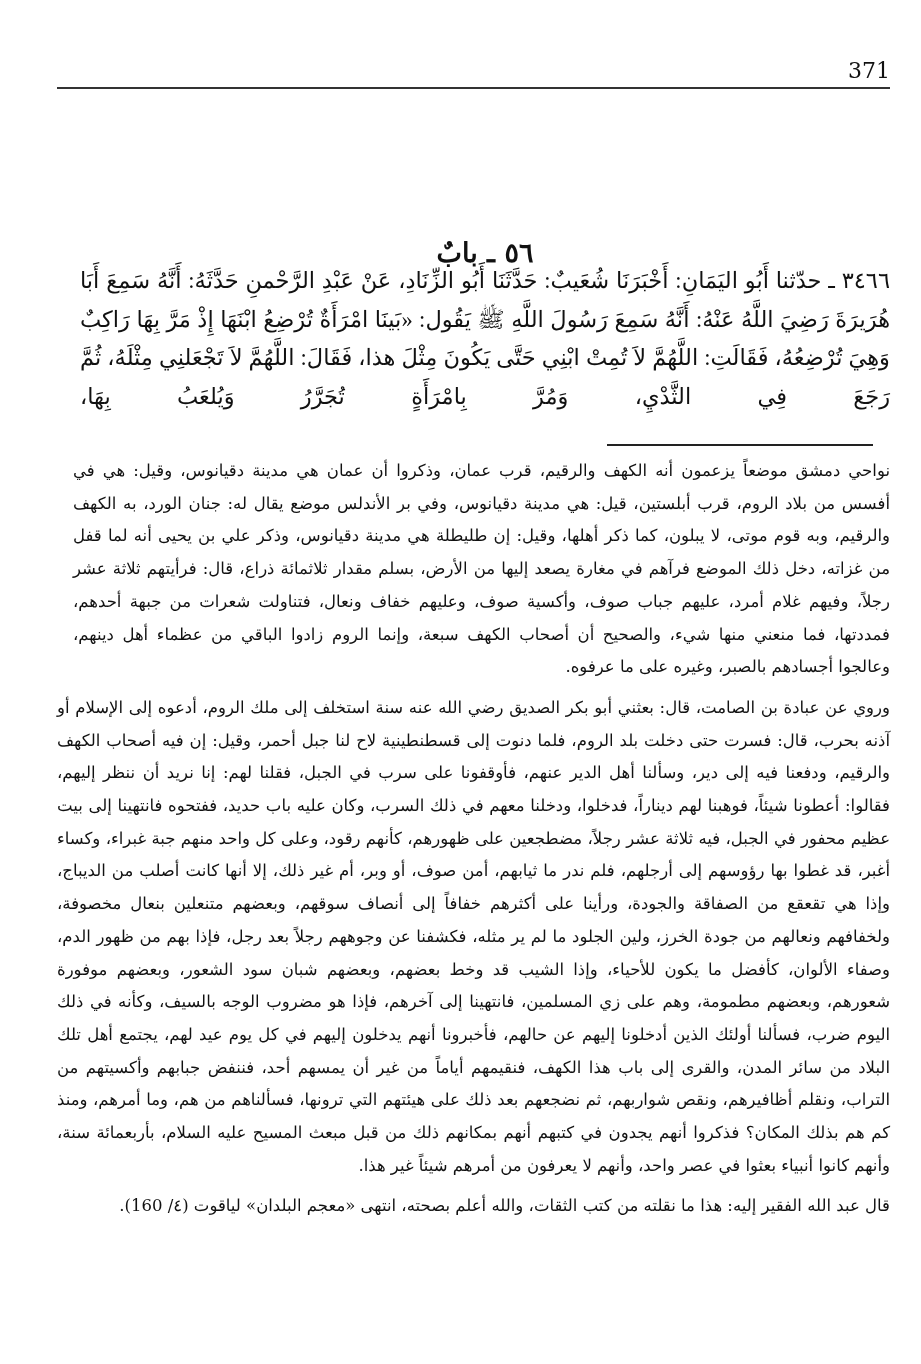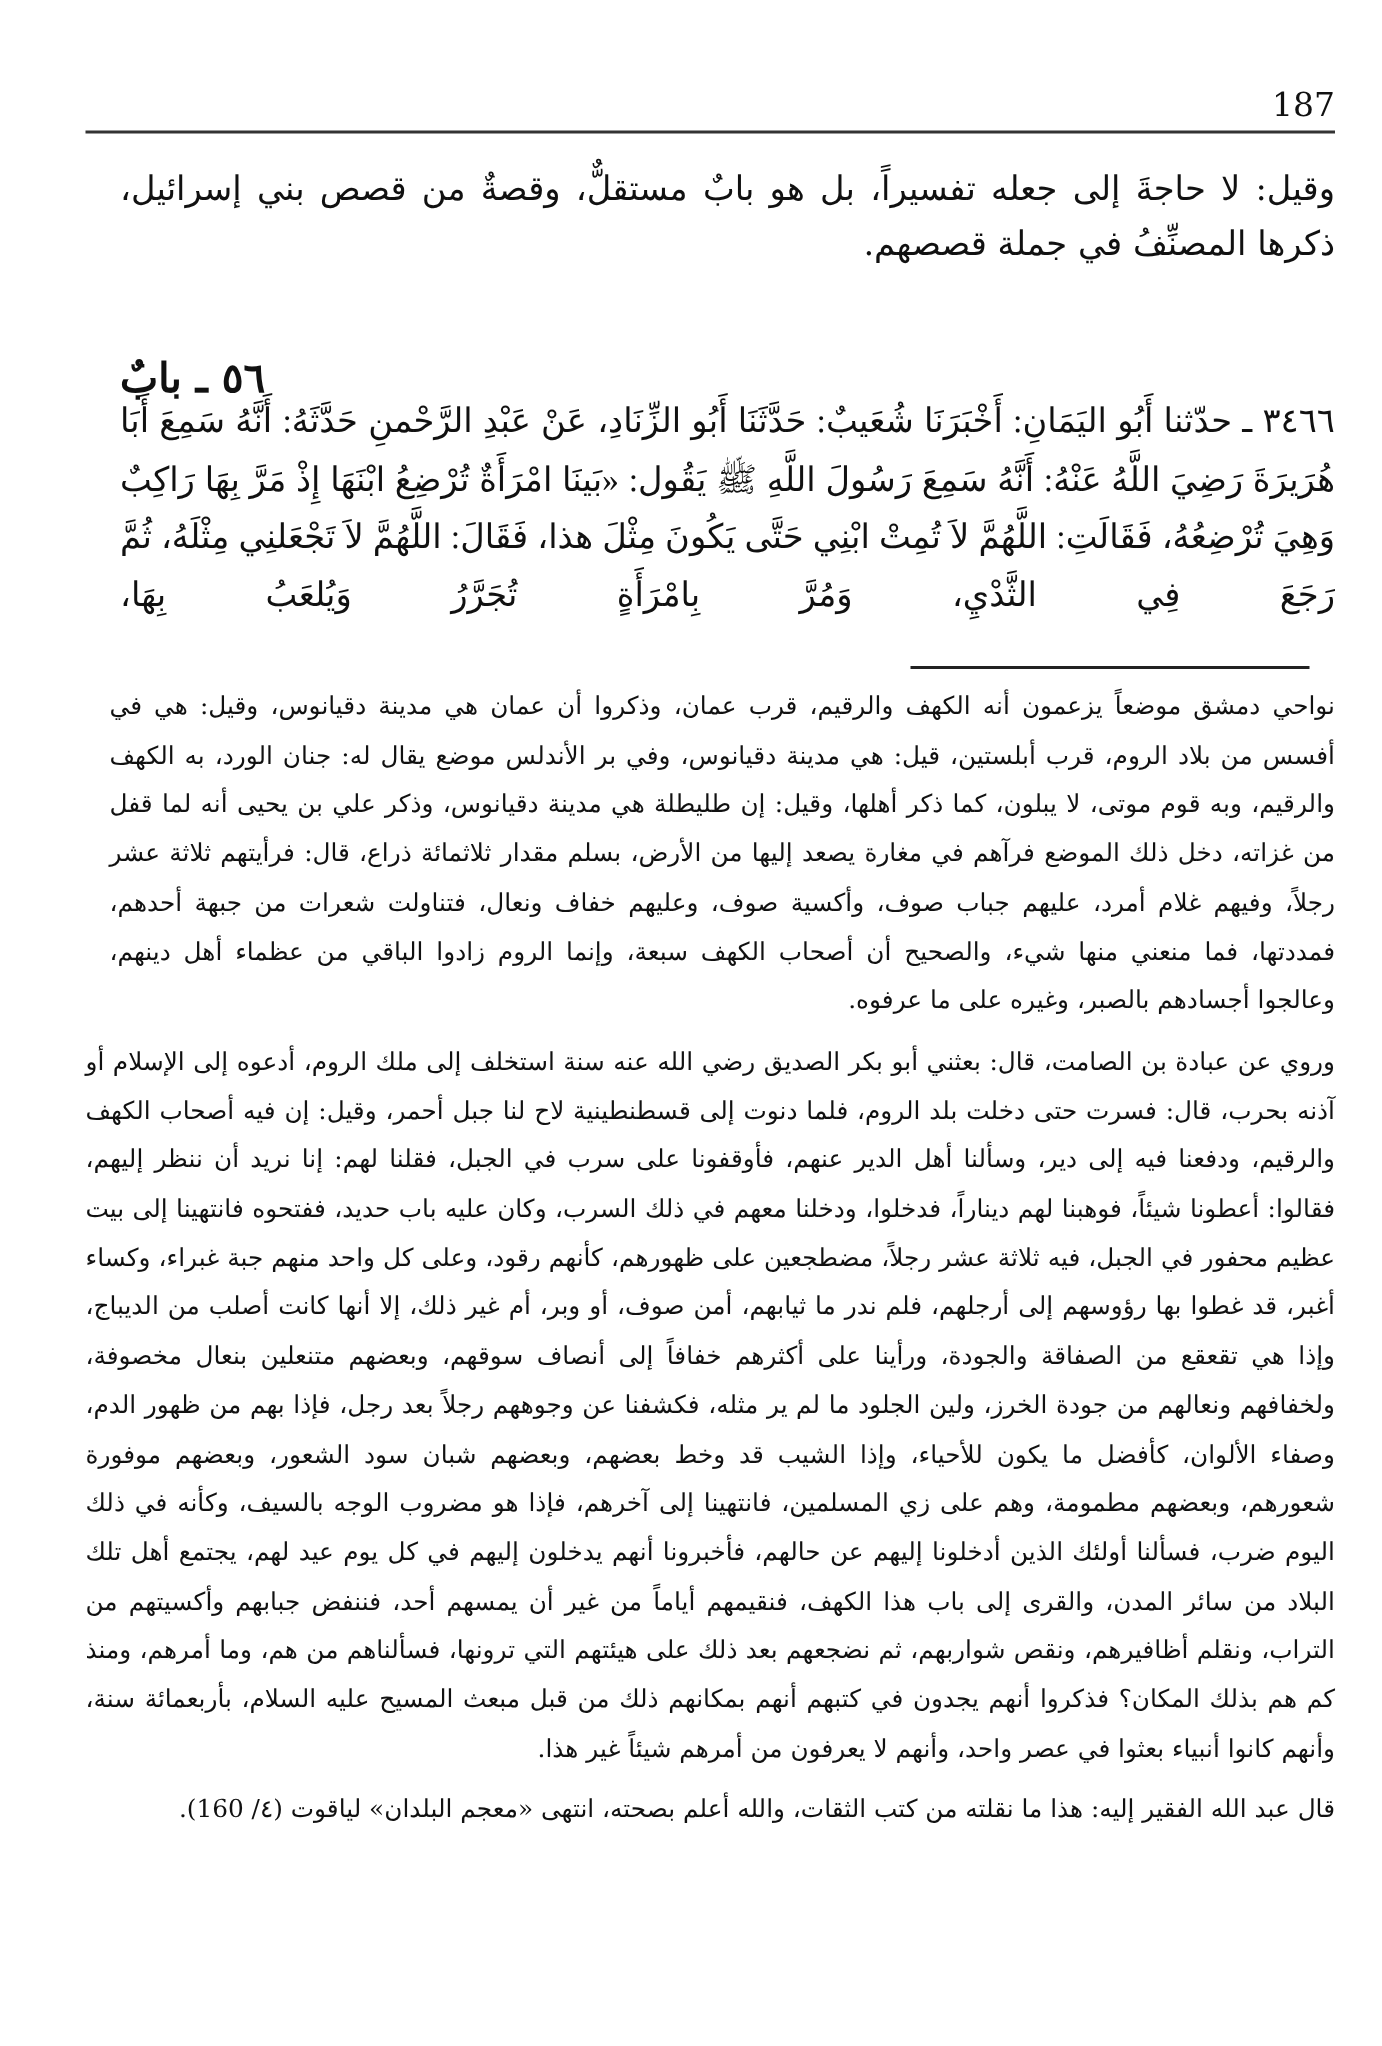--- a/index.html
+++ b/index.html
@@ -16,46 +16,43 @@
     }
     .book-title { font-size: 23px; line-height: 30px; font-family: "DejaVu Serif", serif; }
     .page-number { font-size: 22px; line-height: 30px; direction: rtl; }
     .head-rule { position: absolute; left: 57px; right: 31px; top: 87px; height: 2px; background: #333; }
 
     .main { position: absolute; left: 80px; right: 31px; top: 108px; }
     .para { font-size: 22.5px; line-height: 37px; text-align: justify; text-align-last: right; margin: 0; }
 
     .chapter-heading {
       position: absolute; left: 80px; right: 31px; top: 235px;
-      text-align: left; font-size: 27px; font-weight: bold; line-height: 36px;
+      text-align: center; font-size: 27px; font-weight: bold; line-height: 36px;
     }
 
     .hadith { position: absolute; left: 80px; right: 31px; top: 260px; }
     .hadith .para { font-size: 22.5px; line-height: 38.5px; text-align: justify; text-align-last: justify; }
 
     .footnote-rule { position: absolute; left: 607px; width: 266px; top: 444px; height: 2px; background: #222; }
 
     .footnotes { position: absolute; left: 57px; right: 31px; top: 455px; }
     .fn-para { font-size: 16.5px; line-height: 32.7px; text-align: justify; text-align-last: right; margin: 0 0 8px 0; position: relative; }
     .fn-cont-mark { position: absolute; right: -22px; top: 0; font-size: 16px; }
     .fn-first { padding-right: 22px; margin-right: -22px; margin-left: 16px; }
   </style>
 </head>
 <body>
 
 <div class="page">
 
   <div class="running-head">
-    <span class="page-number">187</span>
+    <span class="page-number">371</span>
   </div>
   <div class="head-rule"></div>
 
-  <div class="main">
-    <p class="para">وقيل: لا حاجةَ إلى جعله تفسيراً، بل هو بابٌ مستقلٌّ، وقصةٌ من قصص بني إسرائيل، ذكرها المصنِّفُ في جملة قصصهم.</p>
-  </div>
 
   <div class="chapter-heading">٥٦ ـ بابٌ</div>
 
   <div class="hadith" style="top:262px;font-family:Liberation Serif, serif;">
     <p class="para">٣٤٦٦ ـ حدّثنا أَبُو اليَمَانِ: أَخْبَرَنَا شُعَيبٌ: حَدَّثَنَا أَبُو الزِّنَادِ، عَنْ عَبْدِ الرَّحْمنِ حَدَّثَهُ: أَنَّهُ سَمِعَ أَبَا هُرَيرَةَ رَضِيَ اللَّهُ عَنْهُ: أَنَّهُ سَمِعَ رَسُولَ اللَّهِ ﷺ يَقُول: «بَينَا امْرَأَةٌ تُرْضِعُ ابْنَهَا إِذْ مَرَّ بِهَا رَاكِبٌ وَهِيَ تُرْضِعُهُ، فَقَالَتِ: اللَّهُمَّ لاَ تُمِتْ ابْنِي حَتَّى يَكُونَ مِثْلَ هذا، فَقَالَ: اللَّهُمَّ لاَ تَجْعَلنِي مِثْلَهُ، ثُمَّ رَجَعَ فِي الثَّدْيِ، وَمُرَّ بِامْرَأَةٍ تُجَرَّرُ وَيُلعَبُ بِهَا،</p>
   </div>
 
   <div class="footnote-rule"></div>
 
   <div class="footnotes">

